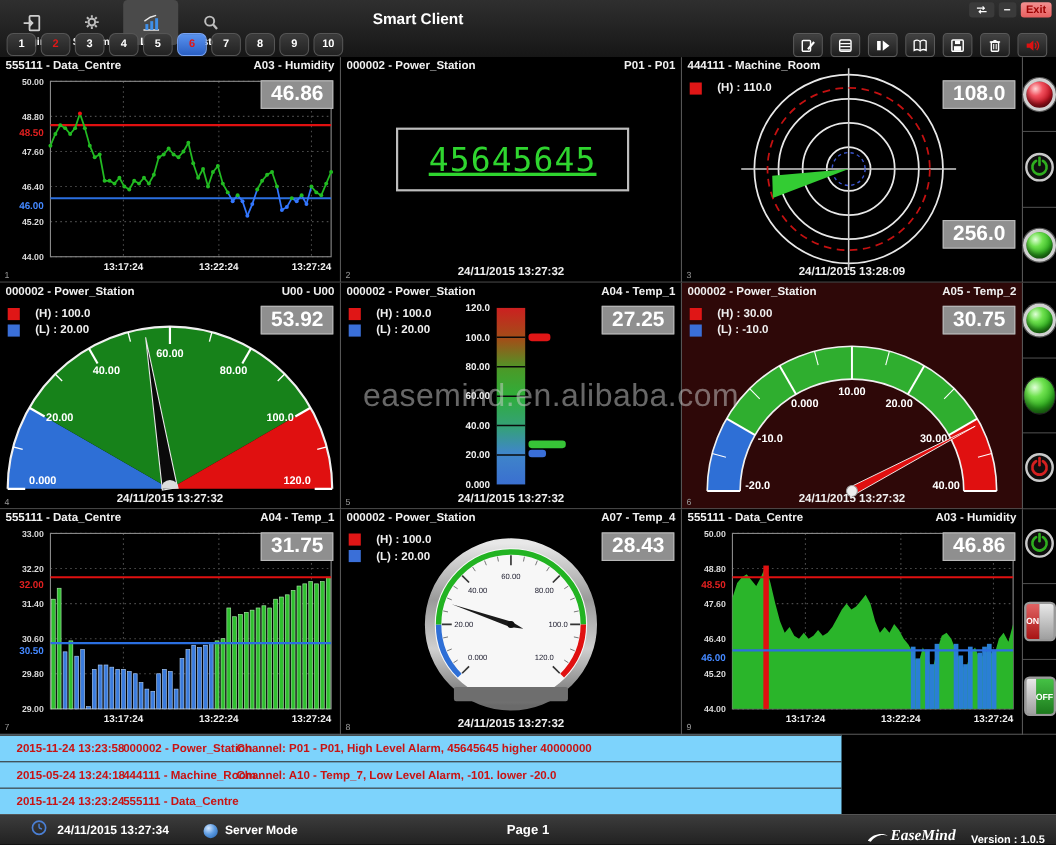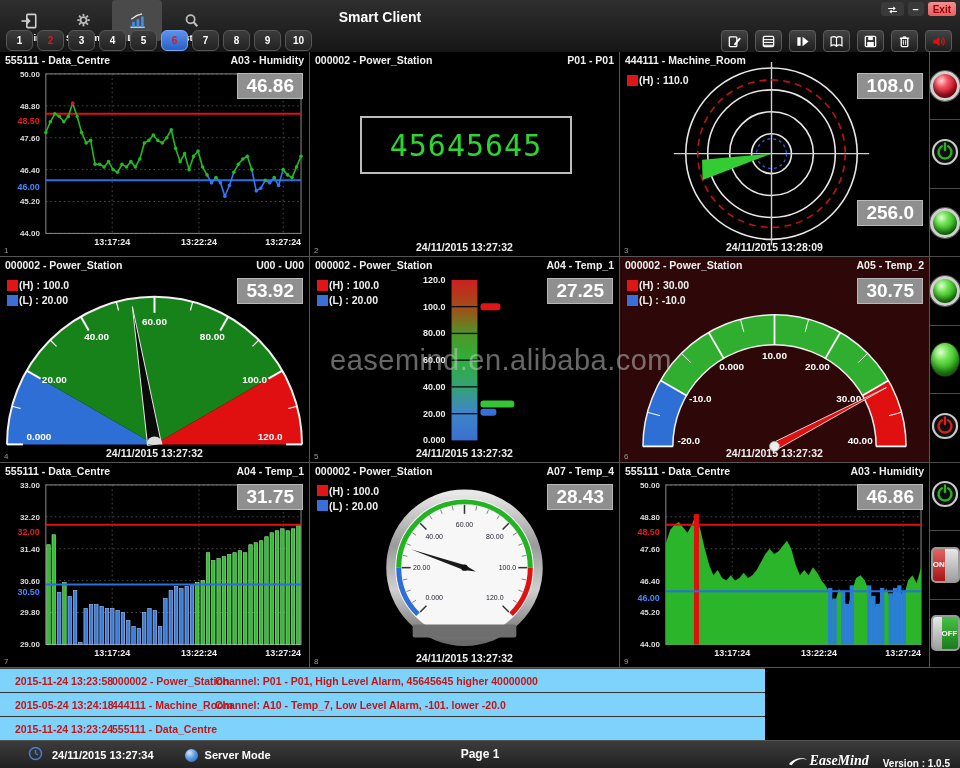--- a/index.html
+++ b/index.html
@@ -31,29 +31,29 @@
         grid-template-columns:repeat(3,1fr);grid-template-rows:repeat(3,1fr);}
   .panel{position:relative;background:#000;border-right:1px solid #555;border-bottom:1px solid #555;overflow:hidden;}
   .p-head{position:absolute;left:0;top:0;width:100%;height:15px;z-index:3;}
   .p-station{position:absolute;left:5px;top:2px;font-size:10.5px;font-weight:bold;color:#f0f0f0;}
   .p-channel{position:absolute;right:5px;top:2px;font-size:10.5px;font-weight:bold;color:#f0f0f0;}
   .p-svg{position:absolute;left:0;top:0;width:100%;height:100%;z-index:1;}
   .value-box{position:absolute;right:6px;top:21px;background:#8f8f8f;border:1px solid #b8b8b8;
              color:#fff;font-weight:bold;font-size:19px;padding:1px 8px;z-index:4;}
   .value-box.v2{top:auto;bottom:30px;}
   .p-legend{position:absolute;left:7px;top:22px;z-index:4;}
-  .leg-row{display:flex;align-items:center;gap:1px;margin-bottom:3px;}
+  .leg-row{display:flex;align-items:center;gap:14px;margin-bottom:3px;}
   .leg-sq{width:11px;height:11px;}
   .leg-label{font-size:10.5px;font-weight:bold;color:#f0f0f0;}
   .p-time{position:absolute;left:0;bottom:3px;width:100%;text-align:center;
           font-size:10.5px;font-weight:bold;color:#efefef;z-index:4;}
   .p-idx{position:absolute;left:4px;bottom:1px;font-size:8px;color:#999;z-index:4;}
   .digital{position:absolute;left:50px;top:64px;width:208px;height:54px;border:2px solid #bdbdbd;
            background:#000;display:flex;align-items:center;justify-content:center;z-index:3;
-           color:#2fd52f;font-family:"DejaVu Sans Mono",monospace;font-size:30px;letter-spacing:1px;}
+           color:#2fd52f;font-family:"DejaVu Sans Mono",monospace;font-size:30px;letter-spacing:1px;text-decoration:underline;}
   
   #side{position:absolute;left:930px;top:52px;width:30px;height:616px;display:flex;flex-direction:column;background:#000;}
   .side-cell{flex:1;border-bottom:1px solid #4a4a4a;display:flex;align-items:center;justify-content:center;cursor:pointer;}
   .led{width:24px;height:24px;border-radius:50%;border:3px solid #d0d0d0;box-shadow:0 0 0 1px #555, inset 0 -4px 5px rgba(0,0,0,.45);}
   .led.red{background:radial-gradient(circle at 35% 28%, #ffd6d6 0%, #f2525f 28%, #c21523 62%, #6e0a11 100%);}
   .led.green{background:radial-gradient(circle at 35% 28%, #e0ffd8 0%, #6fe24f 28%, #2fae1f 62%, #135f0c 100%);}
   .led.big{width:33px;height:33px;border:1px solid #222;box-shadow:inset 0 -5px 6px rgba(0,0,0,.4);}
   .sw{width:25px;height:32px;border-radius:5px;border:2px solid #9a9a9a;overflow:hidden;display:flex;background:#888;}
   .sw-half{flex:1;display:flex;align-items:center;justify-content:center;font-size:8px;font-weight:bold;color:#fff;}
   .sw-red{background:linear-gradient(#e26464,#a81414);}

